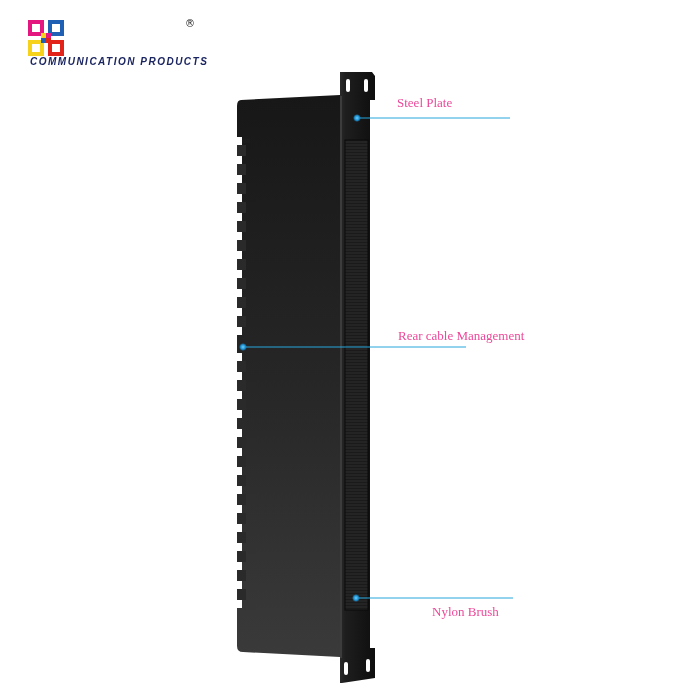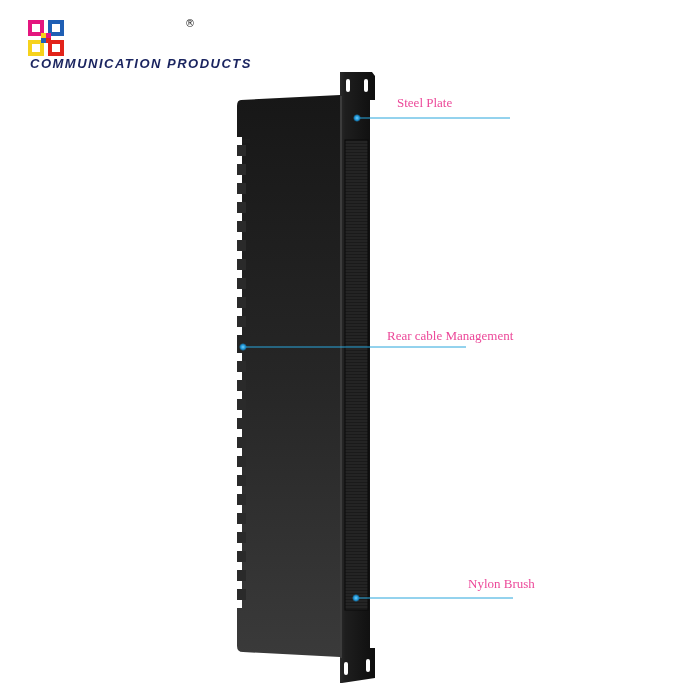--- a/index.html
+++ b/index.html
@@ -1,21 +1,21 @@
 <!DOCTYPE html>
 <html><head>
 <meta charset="utf-8">
 <style>
   html, body { margin: 0; padding: 0; background: #ffffff; }
   body { width: 700px; height: 700px; position: relative; overflow: hidden; font-family: "DejaVu Sans", sans-serif; }
   .logo { position: absolute; left: 28px; top: 20px; width: 180px; height: 50px; }
   .logo-mark { position: absolute; left: 0; top: 0; width: 36px; height: 36px; }
   .logo-word { position: absolute; left: 40px; top: -6px; font-family: "DejaVu Serif", serif; font-style: italic; font-size: 33px; color: #111; letter-spacing: 0.5px; }
   .logo-reg { position: absolute; left: 157px; top: -2px; font-size: 10px; color: #222; }
-  .logo-tag { position: absolute; left: 2px; top: 36px; font-family: "Liberation Sans", sans-serif; font-weight: bold; font-style: italic; font-size: 13px; letter-spacing: 1.5px; color: #1b2560; white-space: nowrap; }
+  .logo-tag { position: absolute; left: 2px; top: 36px; font-family: "Liberation Sans", sans-serif; font-weight: bold; font-style: italic; font-size: 10px; letter-spacing: 1.5px; color: #1b2560; white-space: nowrap; }
   .product { position: absolute; left: 0; top: 0; width: 700px; height: 700px; }
   .label { position: absolute; font-family: Liberation Serif, serif; font-size: 13px; color: #ec4899; white-space: nowrap; }
 </style>
 </head>
 <body>
 
 <div class="logo">
   <svg class="logo-mark" viewBox="0 0 36 36">
     <rect x="0" y="0" width="16" height="16" fill="#e4167f"></rect>
     <rect x="4" y="4" width="8" height="8" fill="#fff"></rect>
@@ -138,14 +138,14 @@
     <line x1="243" y1="347" x2="466" y2="347" stroke="#29a6dc" stroke-width="1"></line>
     <circle cx="243" cy="347" r="4" fill="url(#dot)"></circle>
   </g>
   <g>
     <line x1="356" y1="598" x2="513" y2="598" stroke="#29a6dc" stroke-width="1"></line>
     <circle cx="356" cy="598" r="4" fill="url(#dot)"></circle>
   </g>
 </svg>
 
 <span class="label" style="left:397px; top:95px;">Steel Plate</span>
-<span class="label" style="left:387px; top:328px;">Rear cable Management</span>
-<span class="label" style="left:432px; top:576px;margin-left:36px;">Nylon Brush</span>
+<span class="label" style="left:398px; top:328px;">Rear cable Management</span>
+<span class="label" style="left:432px; top:604px;">Nylon Brush</span>
 
 </body></html>

